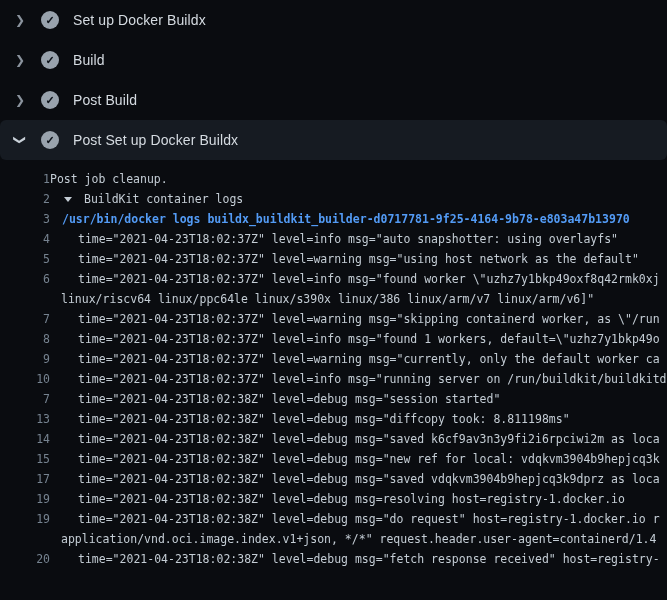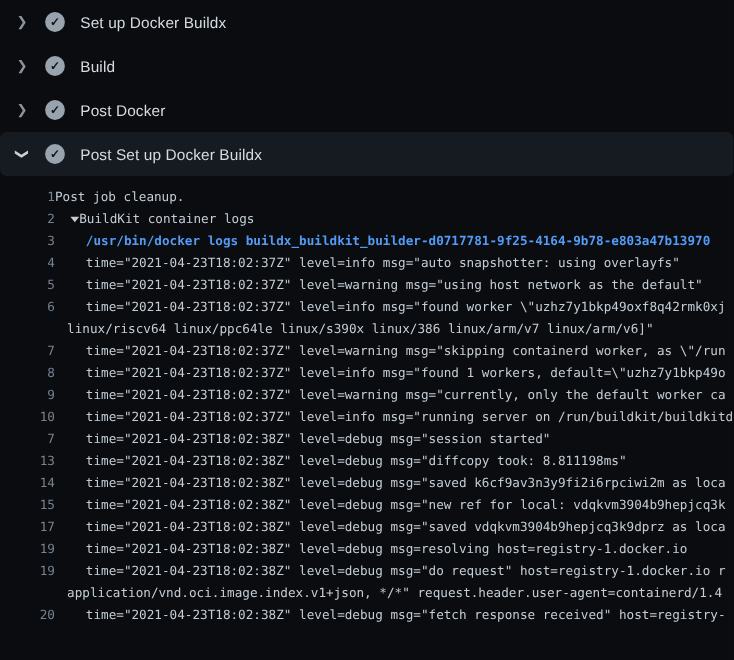--- a/index.html
+++ b/index.html
@@ -73,53 +73,53 @@
   }
   .log-num {
     width: 50px;
     text-align: right;
     color: #768390;
     flex: none;
   }
   .log-text { color: #c4cdd5; }
   .log-row.indent .log-text { margin-left: 28px; }
   .log-row.command .log-text {
-    margin-left: 28px;
+    margin-left: 12px;
     color: #539bf5;
     font-weight: bold;
   }
   .log-row.wrap .log-text { margin-left: 11px; text-align: center; }
   .tri {
     width: 0; height: 0;
     border-left: 4px solid transparent;
     border-right: 4px solid transparent;
     border-top: 5px solid #c4cdd5;
     margin-left: 14px;
     flex: none;
   }
-  .log-row.group .log-text { margin-left: 0; }
+  .log-row.group .log-text { margin-left: 12px; }
 </style>
 </head>
 <body>
 
 <div class="steps" id="steps">
     <div class="step-row">
       <span class="chev">❯</span>
       <span class="check">✓</span>
       <span class="step-title">Set up Docker Buildx</span>
     </div>
     <div class="step-row">
       <span class="chev">❯</span>
       <span class="check">✓</span>
       <span class="step-title">Build</span>
     </div>
     <div class="step-row">
       <span class="chev">❯</span>
       <span class="check">✓</span>
-      <span class="step-title">Post Docker</span>
+      <span class="step-title">Post Build</span>
     </div>
     <div class="step-row expanded">
       <span class="chev down">❯</span>
       <span class="check">✓</span>
       <span class="step-title">Post Set up Docker Buildx</span>
     </div>
   </div>
 <div class="log" id="log">
     <div class="log-row plain"><span class="log-num">1</span><span class="log-text">Post job cleanup.</span></div>
     <div class="log-row group"><span class="log-num">2</span><span class="tri"></span><span class="log-text">BuildKit container logs</span></div>

